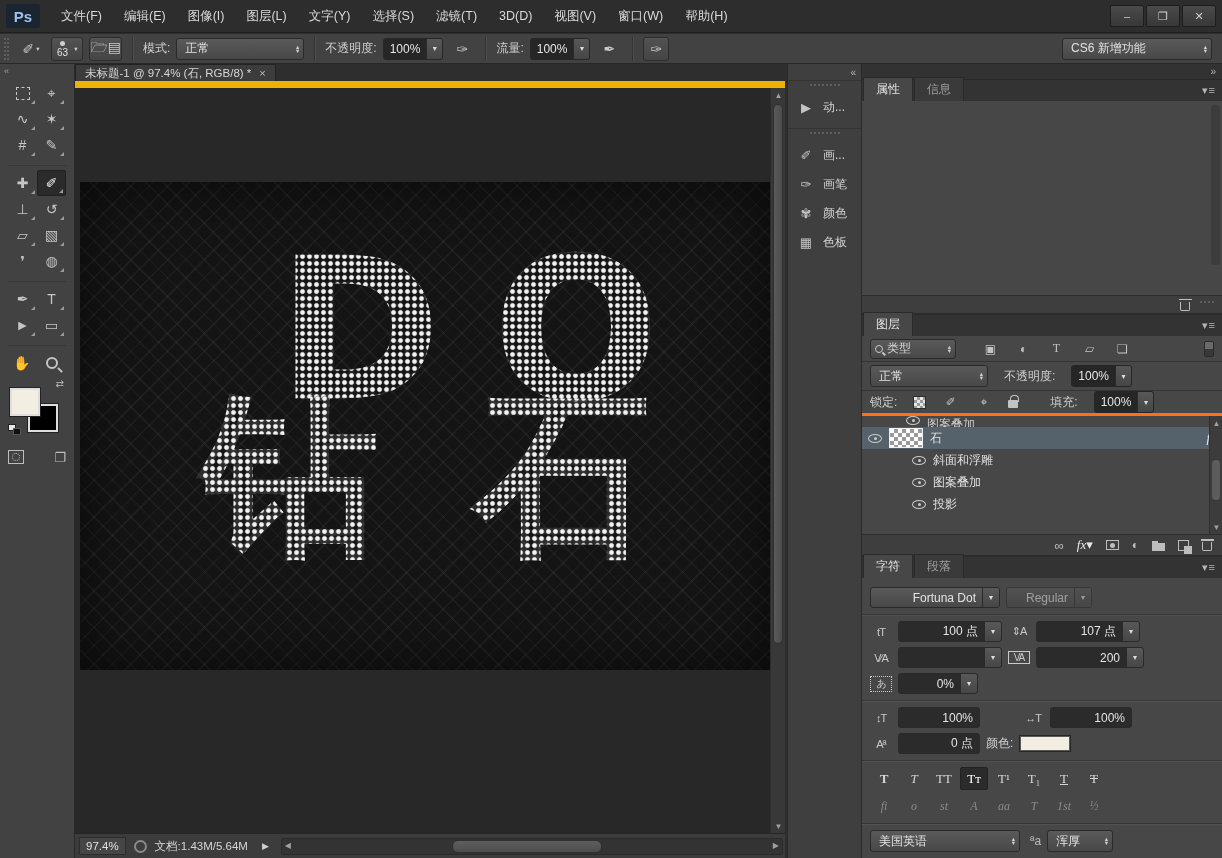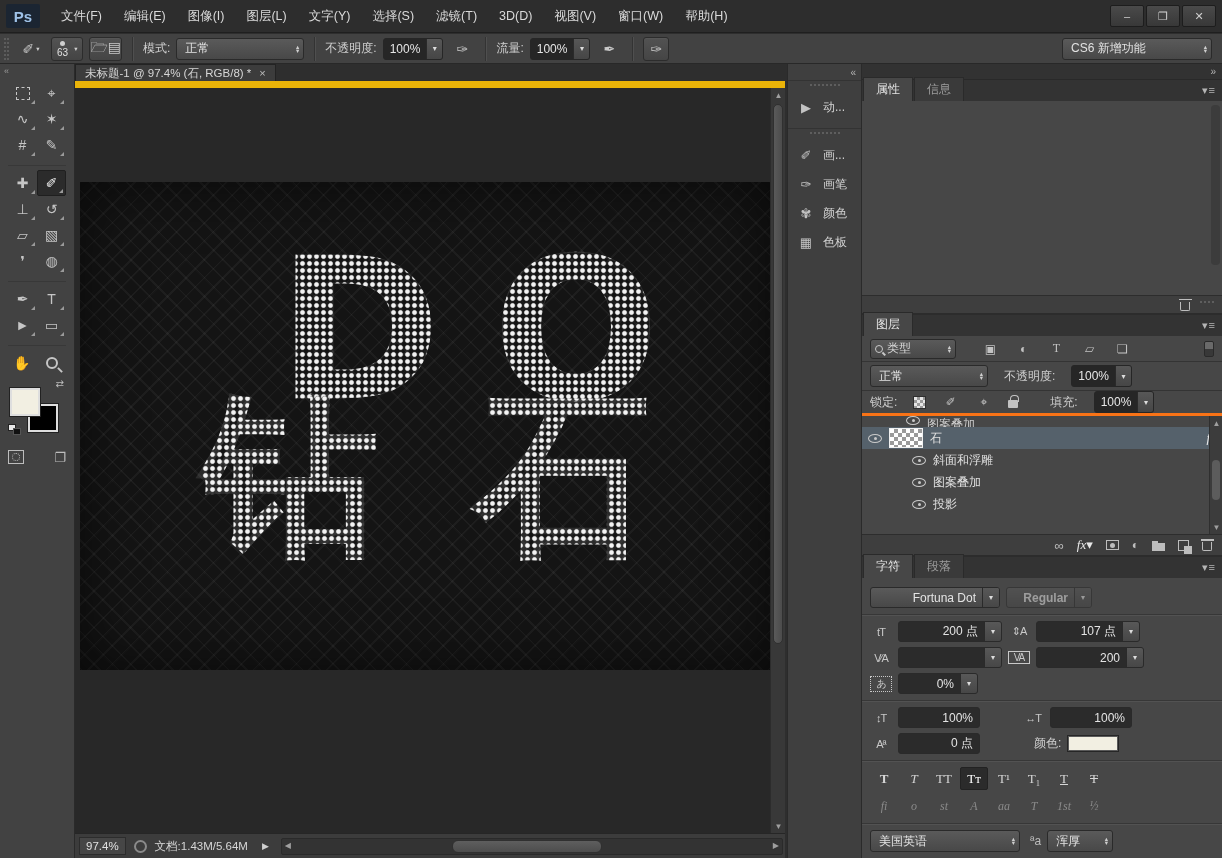--- a/index.html
+++ b/index.html
@@ -500,30 +500,30 @@
         <div class="ptab active">字符</div>
         <div class="ptab">段落</div>
         <div class="pmenu">▾≡</div>
       </div>
       <div class="char-body">
         <div class="crow">
           <div class="combo" style="width:130px;background:linear-gradient(#5a5a5a,#484848);">
             <span class="val">Fortuna Dot</span>
               <span class="btn">▾</span>
           </div>
-          <div class="combo disabled" style="width:86px;background:linear-gradient(#5a5a5a,#484848);font-weight:bold;">
+          <div class="combo disabled" style="width:86px;background:linear-gradient(#5a5a5a,#484848);">
             <span class="val">Regular</span>
               <span class="btn">▾</span>
           </div>
         </div>
         <div class="cdivider"></div>
         <div class="crow">
           <span class="ico">tT</span>
           <div class="combo" style="width:104px">
-            <span class="val">200 点</span>
+            <span class="val">100 点</span>
               <span class="btn">▾</span>
           </div>
           <span class="ico">⇕A</span>
           <div class="combo" style="width:104px">
             <span class="val">107 点</span>
               <span class="btn">▾</span>
           </div>
         </div>
         <div class="crow">
           <span class="ico">V⁄A</span>
@@ -553,21 +553,21 @@
           <span class="ico" style="margin-left:36px;">↔T</span>
           <div class="combo" style="width:82px">
             <span class="val">100%</span>
           </div>
         </div>
         <div class="crow">
           <span class="ico">Aª</span>
           <div class="combo" style="width:82px">
             <span class="val">0 点</span>
           </div>
-          <span style="margin-left:48px;color:#cfcfcf;">颜色:</span>
+          <span style="color:#cfcfcf;">颜色:</span>
           <span class="colorsw" style="background:#f2efe2;"></span>
         </div>
         <div class="cdivider"></div>
         <div class="stylebtns">
           <span class="stybtn" style="font-weight:bold;">T</span>
           <span class="stybtn it">T</span>
           <span class="stybtn">TT</span>
           <span class="stybtn sel">Tᴛ</span>
           <span class="stybtn">T¹</span>
           <span class="stybtn">T₁</span>

